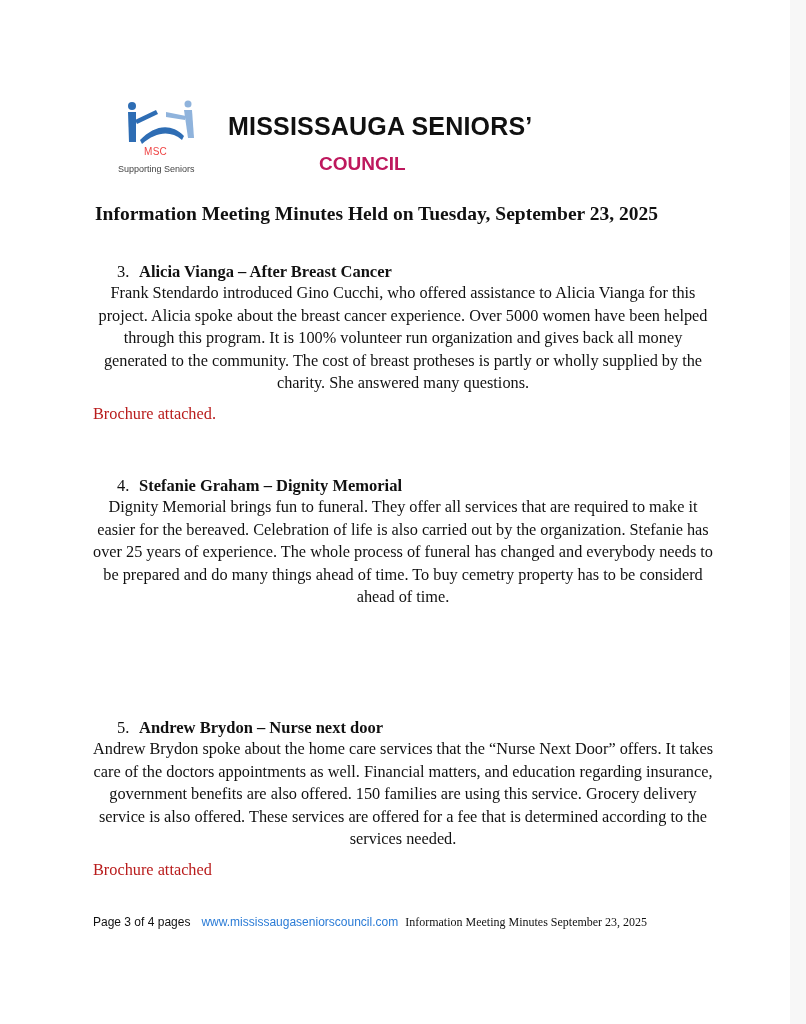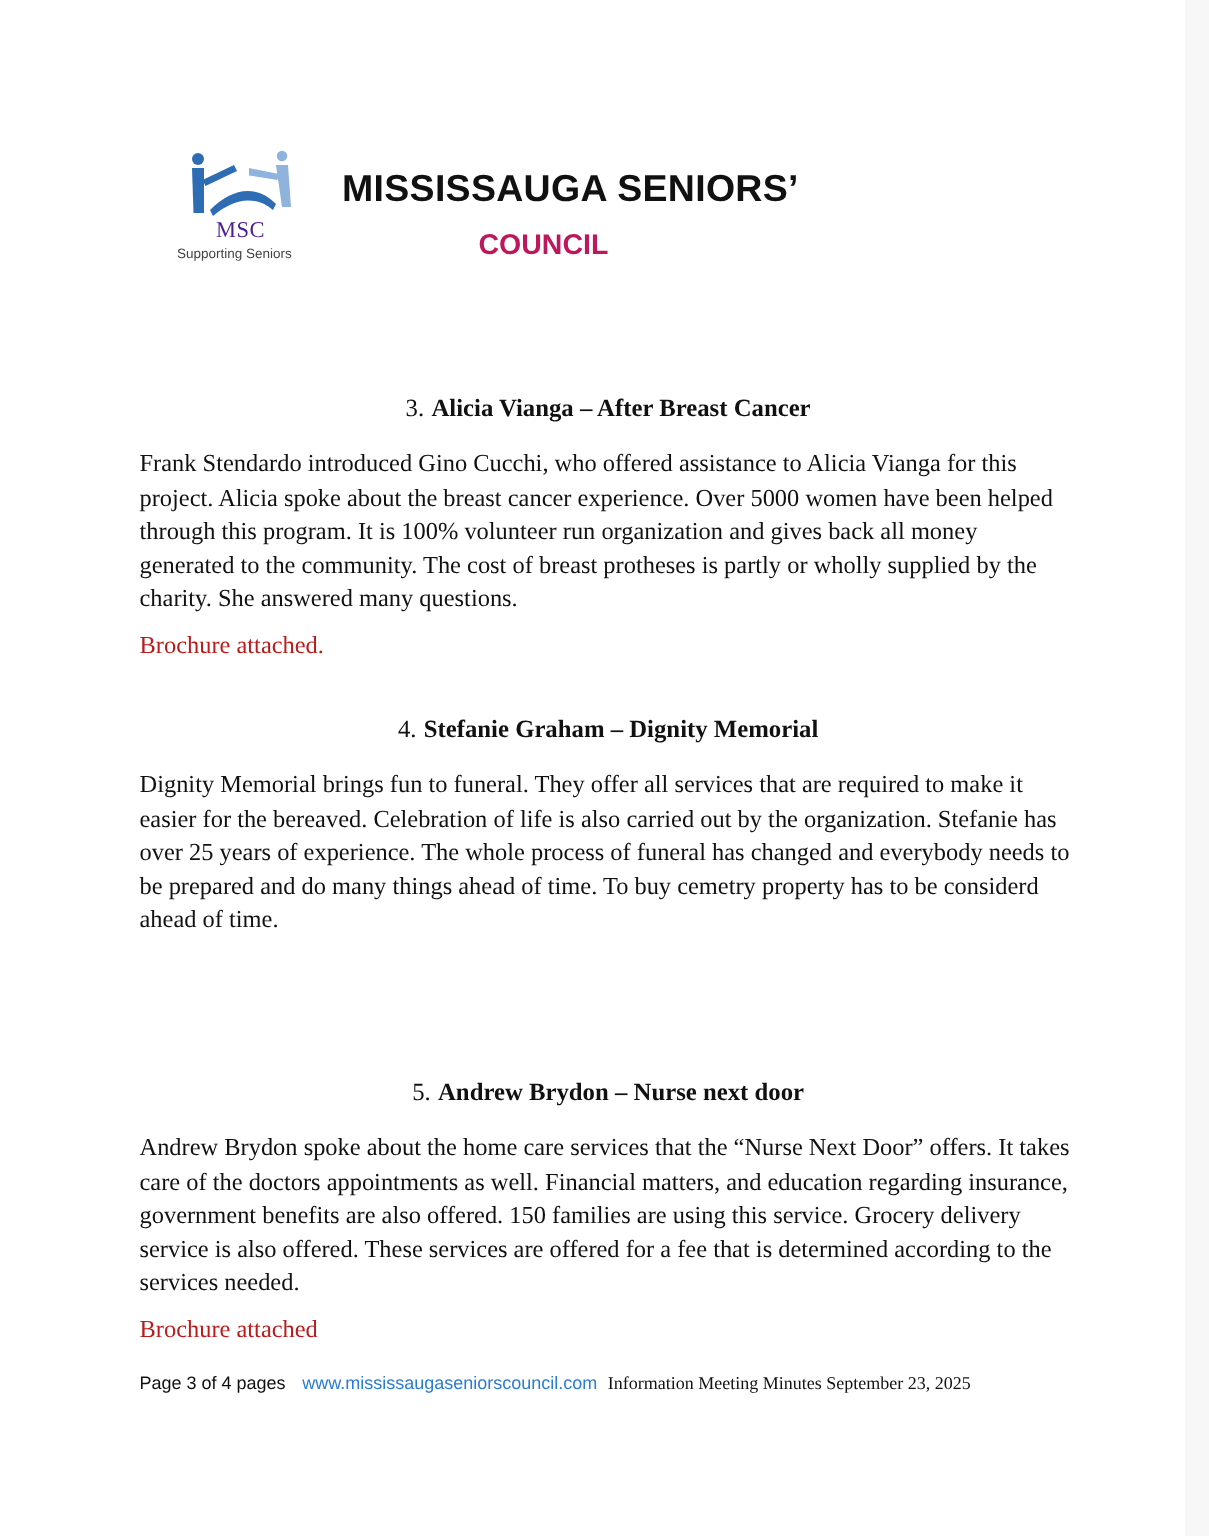--- a/index.html
+++ b/index.html
@@ -12,21 +12,21 @@
     position: absolute; left: 0; top: 0;
     width: 790px; height: 1024px;
     background: #ffffff;
   }
   .logo {
     position: absolute; left: 118px; top: 98px; width: 100px; height: 84px;
   }
   .logo svg { position: absolute; left: 8px; top: 0; }
   .logo-msc {
     position: absolute; left: 26px; top: 48px;
-    font-family: Liberation Serif, serif; font-size: 15px; color: #4c1d95;
+    font-family: Liberation Sans, sans-serif; font-size: 10px; color: #ef4444;
     letter-spacing: 0.3px;
   }
   .logo-tag {
     position: absolute; left: 0px; top: 66px;
     font-family: "Liberation Sans", sans-serif; font-size: 9px; font-weight: normal; color: #444;
     white-space: nowrap;
   }
   .org-line1 {
     position: absolute; left: 228px; top: 100px;
     font-family: "Liberation Sans", sans-serif; font-weight: bold; font-size: 25px; color: #111;
@@ -38,26 +38,27 @@
     font-family: "Liberation Sans", sans-serif; font-weight: bold; font-size: 19px; color: #be185d;
   }
   .doc-title {
     position: absolute; left: 95px; top: 203px;
     font-family: "Liberation Serif", serif; font-weight: bold; font-size: 19.5px; color: #111;
     white-space: nowrap;
   }
   .section { position: absolute; left: 93px; width: 620px; }
   .sec-head {
     font-family: "Liberation Serif", serif; font-weight: bold; font-size: 16.5px; color: #111;
-    white-space: nowrap; text-align: center;
+    margin-left: 24px; white-space: nowrap;
   }
   .sec-head .num { font-weight: normal; display: inline-block; width: 22px; }
   .sec-body {
     font-family: "Liberation Serif", serif; font-size: 16.3px; line-height: 22.5px; color: #111;
-    margin-top: 16px;
+    margin-top: 0;
+    text-align: center;
   }
   .sec-note {
     font-family: "Liberation Serif", serif; font-size: 16.3px; color: #b91c1c;
     margin-top: 9px;
   }
   .footer {
     position: absolute; left: 93px; top: 915px; white-space: nowrap;
     font-size: 12px; color: #111;
   }
   .footer .pg { font-family: "Liberation Sans", sans-serif; font-size: 12px; text-align: center; }
@@ -82,20 +83,21 @@
       <path d="M40 14 L60 18 L59 22 L40 19 Z" fill="#8fb3dc"></path>
       <path d="M14 42 C 28 28, 44 24, 58 38 L 56 42 C 44 32, 30 34, 16 46 Z" fill="#2e6db4"></path>
     </svg>
     <div class="logo-msc">MSC</div>
     <div class="logo-tag">Supporting Seniors</div>
   </div>
 
   <div class="org-line1">MISSISSAUGA SENIORS’</div>
   <div class="org-line2">COUNCIL</div>
 
+  <div class="doc-title">Information Meeting Minutes Held on Tuesday, September 23, 2025</div>
 
   <div class="section" style="top:262px;">
     <div class="sec-head">
       <span class="num">3.</span><span>Alicia Vianga – After Breast Cancer</span>
     </div>
     <div class="sec-body">Frank Stendardo introduced Gino Cucchi, who offered assistance to Alicia Vianga for this project. Alicia spoke about the breast cancer experience. Over 5000 women have been helped through this program. It is 100% volunteer run organization and gives back all money generated to the community. The cost of breast protheses is partly or wholly supplied by the charity. She answered many questions.</div>
     <div class="sec-note">Brochure attached.</div>
   </div>
 
   <div class="section" style="top:476px;">

